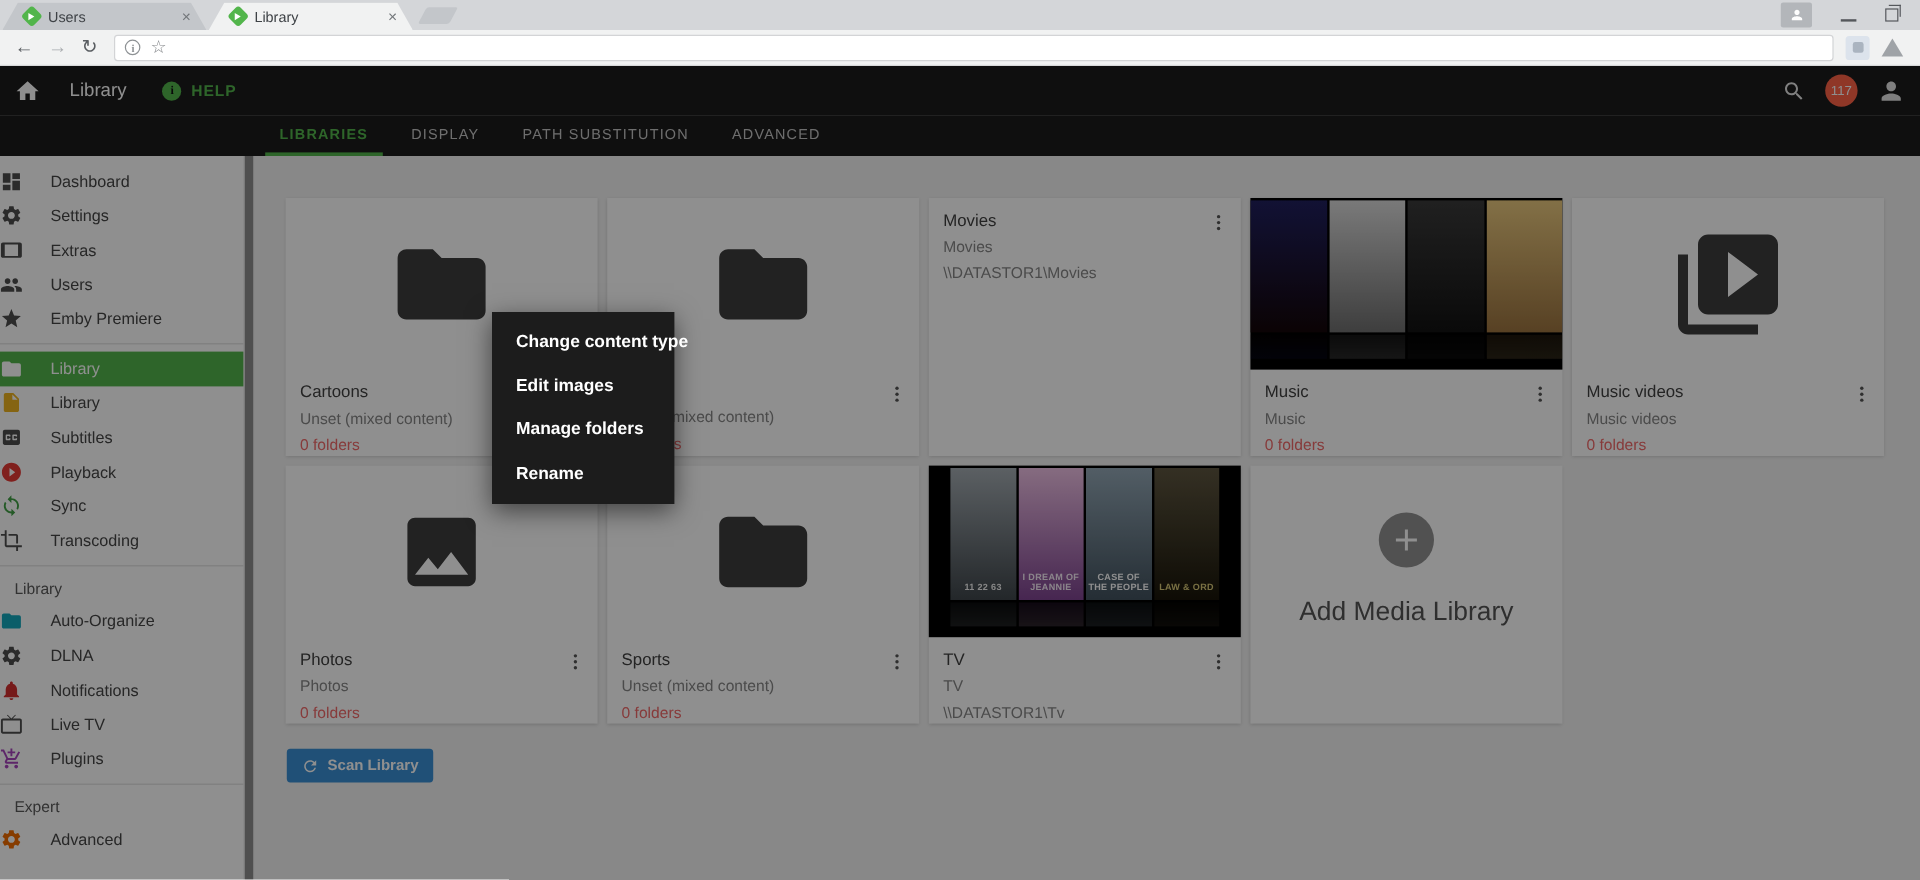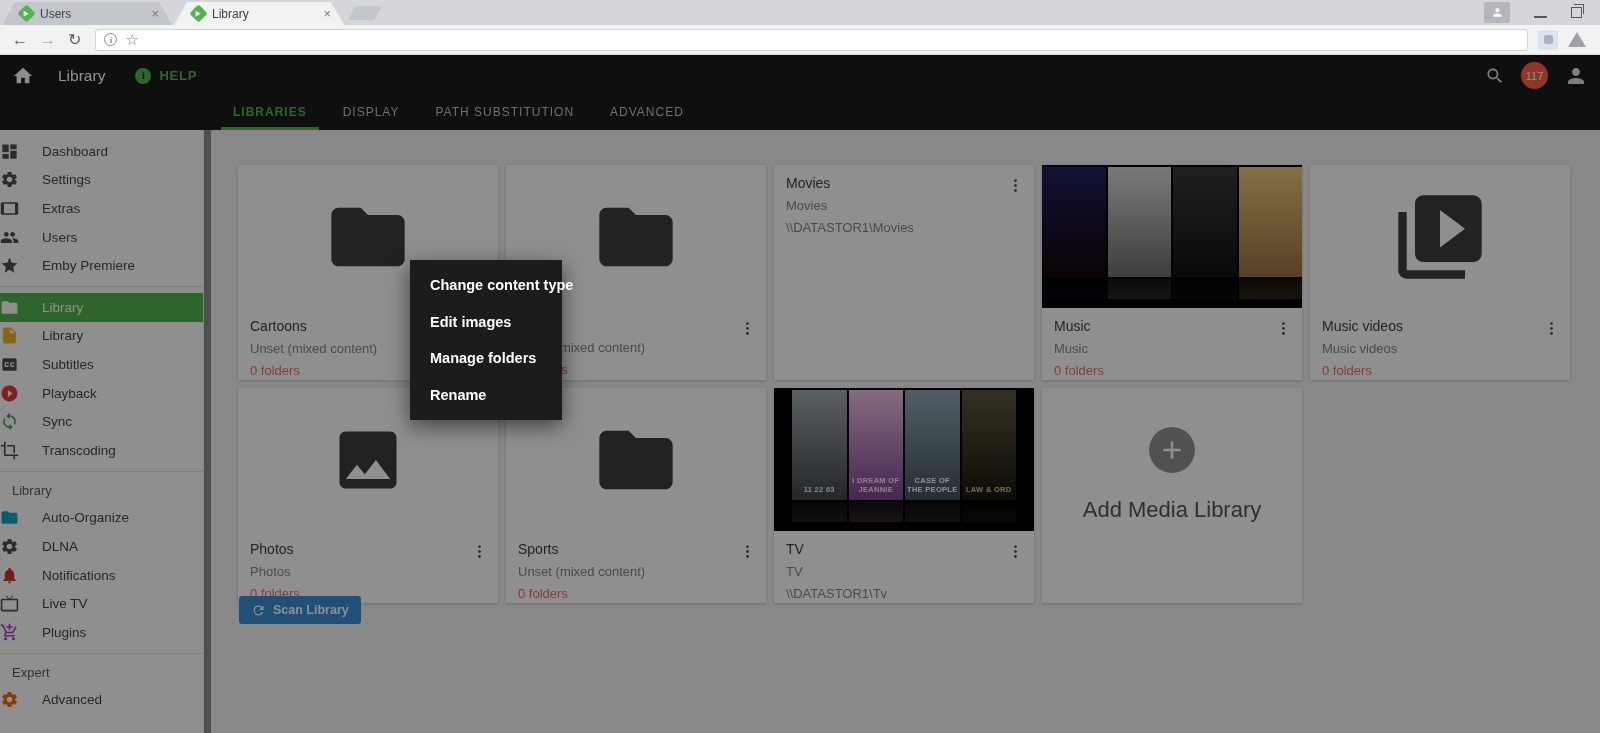--- a/index.html
+++ b/index.html
@@ -108,21 +108,21 @@
   .c-detail.alert { color:var(--alert); }
   .c-detail.path { color:#868686; }
   .kebab { position:absolute; right:6px; top:8px; padding:4px; }
   .kebab svg { width:17px; height:17px; fill:#555; }
   .card.add { display:flex; flex-direction:column; align-items:center; }
   .add-circle { width:46px; height:46px; border-radius:50%; background:#919191; margin-top:39px;
          display:flex; align-items:center; justify-content:center; }
   .add-circle svg { width:30px; height:30px; fill:#fff; }
   .add-label { font-size:22px; color:#555; margin-top:24px; }
 
-  .scan-btn { position:absolute; left:27px; top:466px; height:28px; border-radius:3px;
+  .scan-btn { position:absolute; left:27px; top:494px; height:28px; border-radius:3px;
          background:var(--scan); color:#fff; font-size:12.5px; font-weight:bold; display:flex;
          align-items:center; gap:7px; padding:0 12px; }
   .scan-btn svg { width:15px; height:15px; fill:#fff; }
 
   
   .backdrop { position:absolute; inset:0; background:rgba(0,0,0,.44); z-index:40; }
   .ctx-menu { position:absolute; left:410px; top:205px; width:152px; z-index:50;
          background:var(--menu-bg); box-shadow:0 6px 20px rgba(0,0,0,.55); padding:7px 0; }
   .ctx-item { display:block; width:100%; text-align:left; height:36.5px; line-height:36.5px;
          padding-left:20px; color:#fff; font-size:14.5px; font-weight:bold; white-space:nowrap; }

